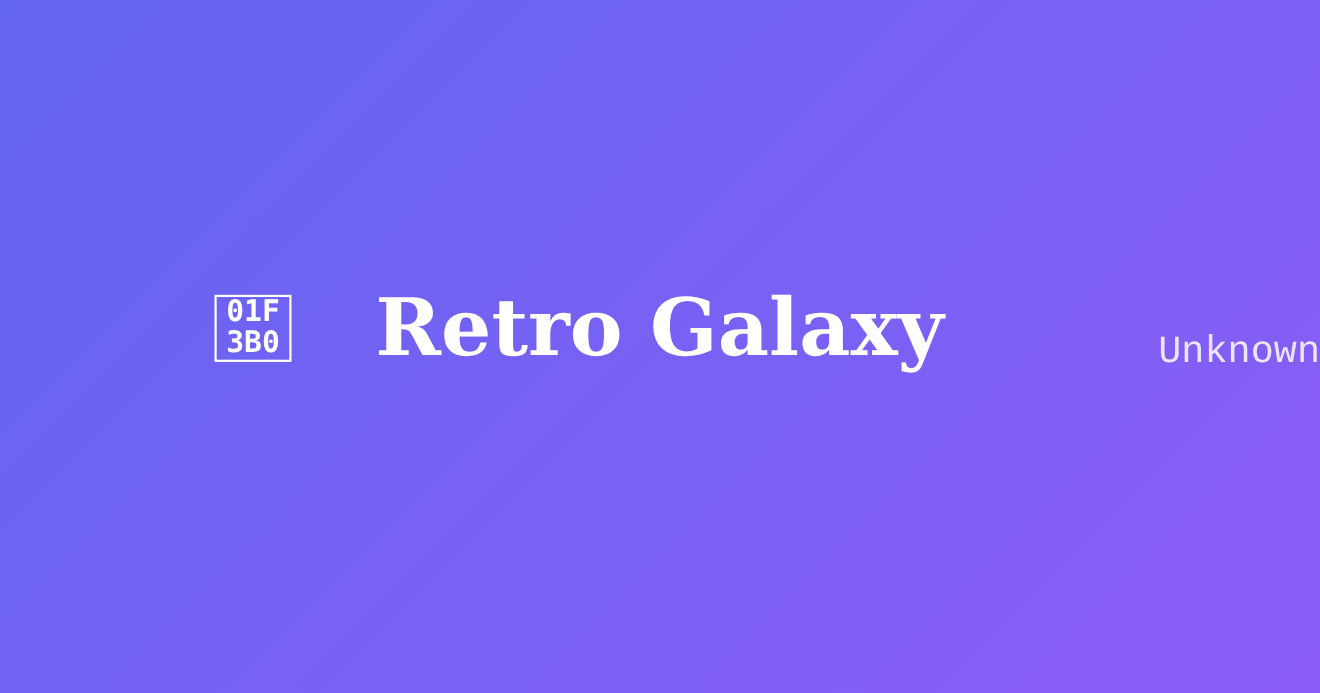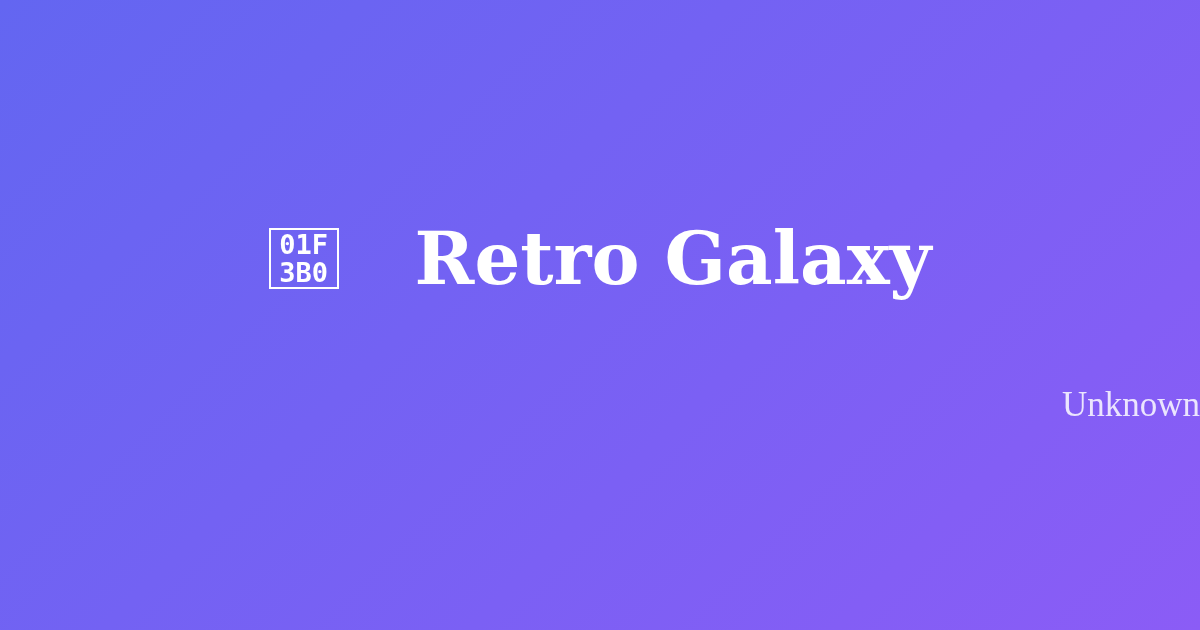--- a/index.html
+++ b/index.html
@@ -23,22 +23,21 @@
     display: flex;
     flex-direction: column;
     align-items: center;
     justify-content: center;
     overflow: hidden;
   }
 
   
   .hero {
     display: flex;
-    flex-direction: column;
-    align-items: flex-end;
+    align-items: center;
     justify-content: center;
     width: 100%;
     margin-top: -34px;
   }
 
   .title-row {
     display: flex;
     align-items: center;
     justify-content: center;
     gap: 28px;
@@ -74,21 +73,21 @@
     font-size: 72px;
     line-height: 1;
     color: #ffffff;
     white-space: nowrap;
     letter-spacing: 0px;
     margin-left: 48px;
   }
 
   .game-subtitle {
     margin-top: 44px;
-    font-family: Liberation Serif, serif;
+    font-family: Liberation Mono, monospace;
     font-weight: 400;
     font-size: 35px;
     line-height: 1;
     color: rgba(255,255,255,0.84);
     white-space: nowrap;
   }
 
   
   .meta-footer {
     position: absolute;

